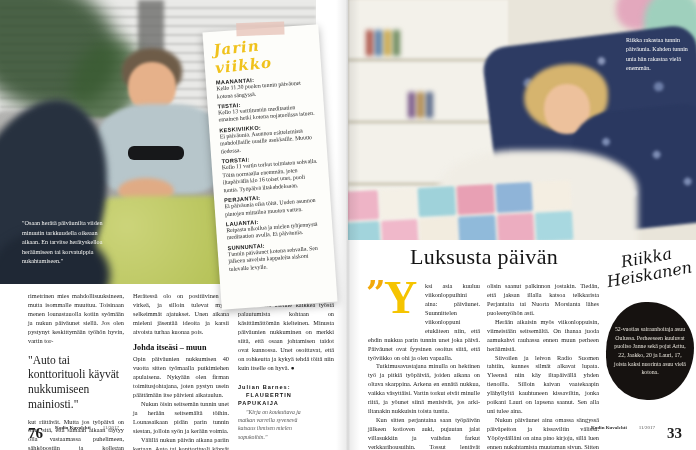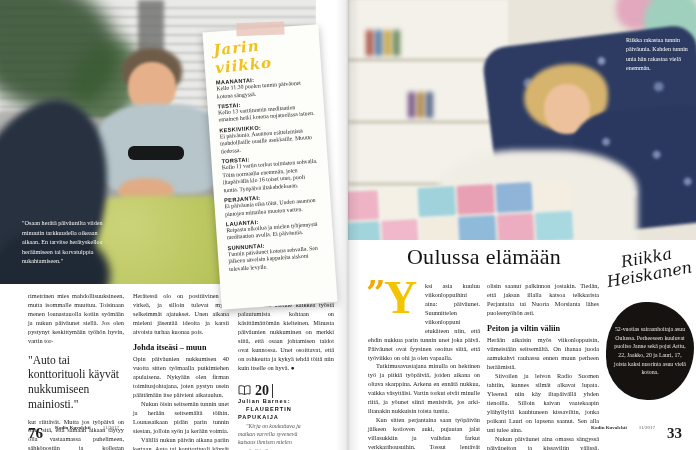--- a/index.html
+++ b/index.html
@@ -201,28 +201,20 @@
         <p>Herätessä olo on positiivinen ja virkeä, ja silloin tulevat myös selkeimmät ajatukset. Unen aikana mieleni jäsentää ideoita ja karsii aivoista turhaa kuonaa pois.</p>
         <h3 class="subhead">Johda itseäsi – muun</h3>
         <p>Opin päiväunien nukkumisen 40 vuotta sitten työmaalla putkimiehen apulaisena. Nykyään olen firman toimitusjohtajana, joten pystyn usein päättämään itse päivieni aikataulun.</p>
         <p>Nukun öisin seitsemän tunnin unet ja herään seitsemältä töihin. Lounasaikaan pidän parin tunnin siestan, jolloin syön ja kerään voimia.</p>
         <p>Välillä nukun päivän aikana pariin kertaan. Auto tai konttorituoli käyvät tarvittaessa torkkumiseen mainiosti. Riittää, että asento on mukava. En käytä peittoa tai kor-</p>
       </div>
       <div class="col col3">
         <p>vatulppia, tyynynkin harvoin.</p>
         <p>Suomessa asenne kaikkea työstä palautumista kohtaan on käsittämättömän kielteinen. Minusta päiväunien nukkuminen on merkki siitä, että osaan johtamisen taidot ovat kunnossa. Unet osoittavat, että on rohkeutta ja kykyä tehdä töitä niin kuin itselle on hyvä. ●</p>
         <div class="bookbox">
-          <div class="bookrow">
-            <span>
-              <svg width="13" height="11" viewBox="0 0 13 11">
-                  <path d="M1 1 Q3.5 0 6.5 1.5 Q9.5 0 12 1 L12 9 Q9.5 8 6.5 9.5 Q3.5 8 1 9 Z M6.5 1.5 L6.5 9.5" fill="none" stroke="#222" stroke-width="0.9"></path>
-                </svg>
-            </span>
-            <span class="booknum">20</span>
-          </div>
           <p class="bookauthor">Julian Barnes:</p>
           <p class="booktitle">FLAUBERTIN PAPUKAIJA</p>
           <p class="bookquote">"Kirja on koukuttava ja matkan varrella syvenevä katsaus ihmisen mielen sopukoihin."</p>
 
         </div>
       </div>
     </div>
 
     <footer class="footer fl">
       <span class="pagenum">76</span>
@@ -266,37 +258,36 @@
         <div class="patch" style="background:#a2d4dc"></div>
           <div class="patch" style="background:#f0b8ca"></div>
         <div class="patch" style="background:#f2ecdf"></div>
           <div class="patch" style="background:#90bada"></div>
         <div class="patch" style="background:#ecadc0"></div>
           <div class="patch" style="background:#a8d8e0"></div>
       </div>
       <p class="photo-caption">Riikka rakastaa tunnin päiväunia. Kahden tunnin unia hän rakastaa vielä enemmän.</p>
     </div>
 
-    <h1 class="headline">Oulussa elämään</h1>
+    <h1 class="headline">Luksusta päivän</h1>
 
     <div class="rcol rcol1">
       <p>
         <span class="dropcap-wrap">
           <span class="quote-glyph">”</span>
           <span class="dropcap">Y</span>
         </span><span>ksi asia kuuluu viikonloppuihini aina: päiväunet. Suunnittelen viikonloppuni etukäteen niin, että ehdin nukkua parin tunnin unet joka päivä. Päiväunet ovat fyysinen osoitus siitä, että työviikko on ohi ja olen vapaalla.</span>
       </p>
       <p>Tutkimusavustajana minulla on hektinen työ ja pitkiä työpäiviä, joiden aikana on oltava skarppina. Arkena en ennätä nukkua, vaikka väsyttäisi. Vartin torkut eivät minulle riitä, ja yöunet siinä menisivät, jos arki-iltanakin nukkuisin toista tuntia.</p>
       <p>Kun sitten perjantaina saan työpäivän jälkeen kotioven auki, pujautan jalat villasukkiin ja vaihdan farkut verkkarihousuihin. Tossut lentävät naulakkoon välittömästi, ja vartin päästä jo nukun. Se on viikonlopun merkki.</p>
 
     </div>
 
     <div class="rcol rcol2">
       <p>olisin saanut palkinnon jostakin. Tiedän, että jaksan illalla katsoa telkkarista Perjantaita tai Nuorta Morsianta lähes puoleenyöhön asti.</p>
-      <h3 class="subhead">Peiton ja viltin väliin</h3>
       <p>Herään aikaisin myös viikonloppuisin, viimeistään seitsemältä. On ihanaa juoda aamukahvi rauhassa ennen muun perheen heräämistä.</p>
       <p>Siivoilen ja leivon Radio Suomen tahtiin, kunnes silmät alkavat lupata. Yleensä niin käy iltapäivällä yhden tienoilla. Silloin kaivan vaatekaapin ylähyllyltä kauhtuneen kissaviltin, jonka poikani Lauri on lapsena saanut. Sen alla uni tulee aina.</p>
       <p>Nukun päiväunet aina omassa sängyssä päiväpeiton ja kissaviltin välissä. Yöpöydälläni on aina pino kirjoja, sillä luen ennen nukahtamista muutaman sivun. Sitten kirja kopsahtaa maahan.</p>
 
     </div>
 
     <div class="signature">
       <div>Riikka</div>
       <div>Heiskanen</div>
     </div>

